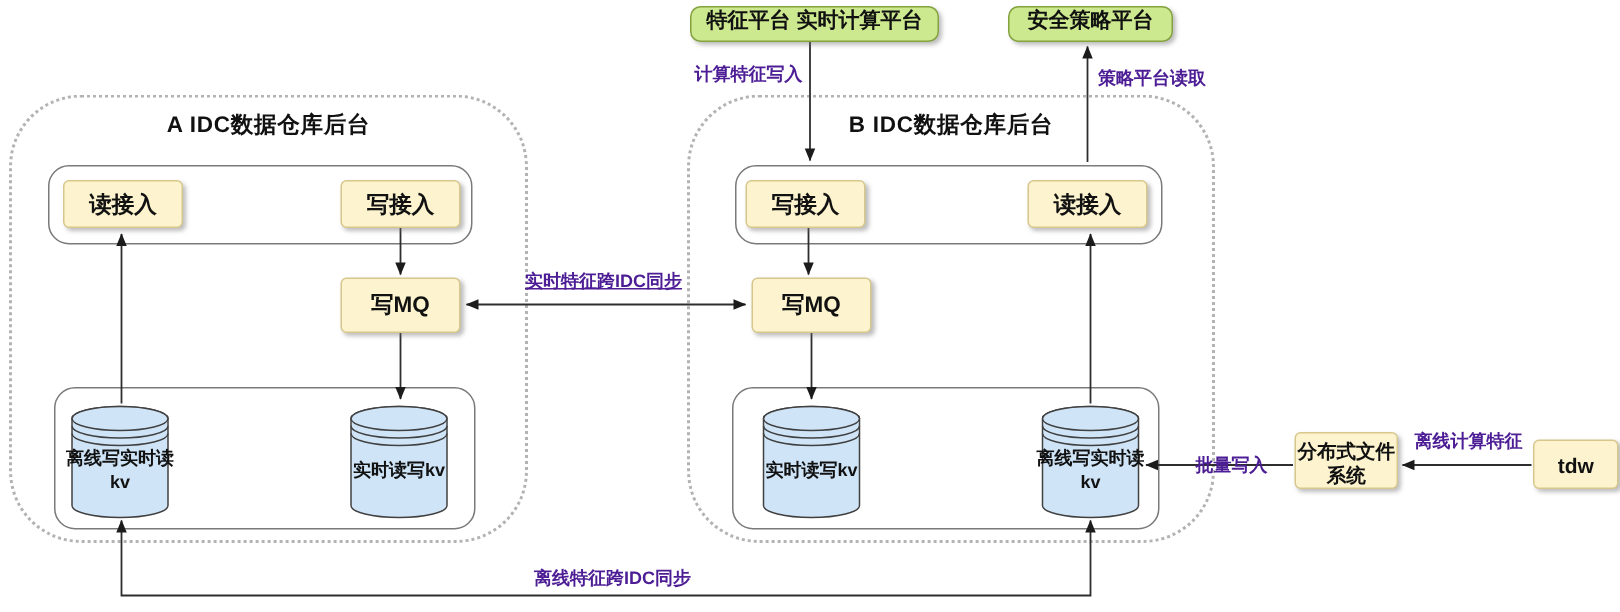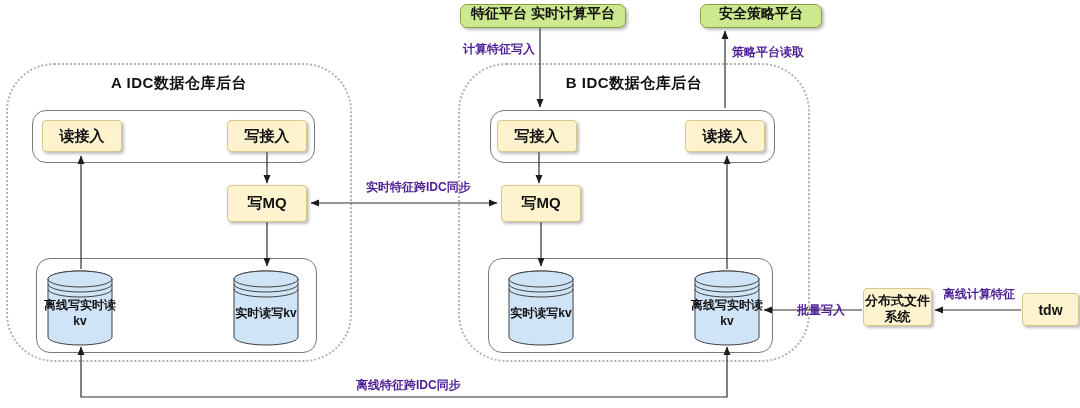--- a/index.html
+++ b/index.html
@@ -101,21 +101,21 @@
     <line x1="541" y1="222" x2="541" y2="266" marker-end="url(#ah)"></line>
     <line x1="727" y1="269" x2="727" y2="156" marker-end="url(#ah)"></line>
     <line x1="862" y1="310" x2="764" y2="310" marker-end="url(#ah)"></line>
     <line x1="1021" y1="310" x2="935" y2="310" marker-end="url(#ah)"></line>
     <path class="wire" d="M81,347 L81,397 L727,397 L727,347" marker-start="url(#ahs)" marker-end="url(#ah)"></path>
   </svg>
 
   <div class="abs platform" style="left:460px;top:4px;width:166px;height:24px;">
     <span>特征平台 实时计算平台</span>
   </div>
-  <div class="abs platform" style="left:672px;top:4px;width:122px;height:24px;margin-left:28px;">
+  <div class="abs platform" style="left:672px;top:4px;width:110px;height:24px;">
     <span>安全策略平台</span>
   </div>
 
   <div class="abs node" style="left:42px;top:120px;width:80px;height:32px;">
     <span>读接入</span>
   </div>
   <div class="abs node" style="left:227px;top:120px;width:80px;height:32px;">
     <span>写接入</span>
   </div>
   <div class="abs node" style="left:227px;top:185px;width:80px;height:37px;">
@@ -171,18 +171,18 @@
 
   <div class="abs node small-text" style="left:863px;top:288px;width:69px;height:38px;align-items:flex-end;">
     <span>分布式文件系统</span>
   </div>
   <div class="abs node" style="left:1022px;top:293px;width:57px;height:33px;font-size:14px;">
     <span>tdw</span>
   </div>
 
   <div class="edge-label" style="left:463px;top:41px;">计算特征写入</div>
   <div class="edge-label" style="left:732px;top:44px;">策略平台读取</div>
-  <div class="edge-label" style="left:366px;top:179px;">实时特征跨IDC同步</div>
+  <div class="edge-label" style="left:350px;top:179px;text-decoration:underline;">实时特征跨IDC同步</div>
   <div class="edge-label" style="left:797px;top:302px;">批量写入</div>
   <div class="edge-label" style="left:943px;top:286px;">离线计算特征</div>
   <div class="edge-label" style="left:356px;top:377px;">离线特征跨IDC同步</div>
 
 </div>
 
 </body></html>

